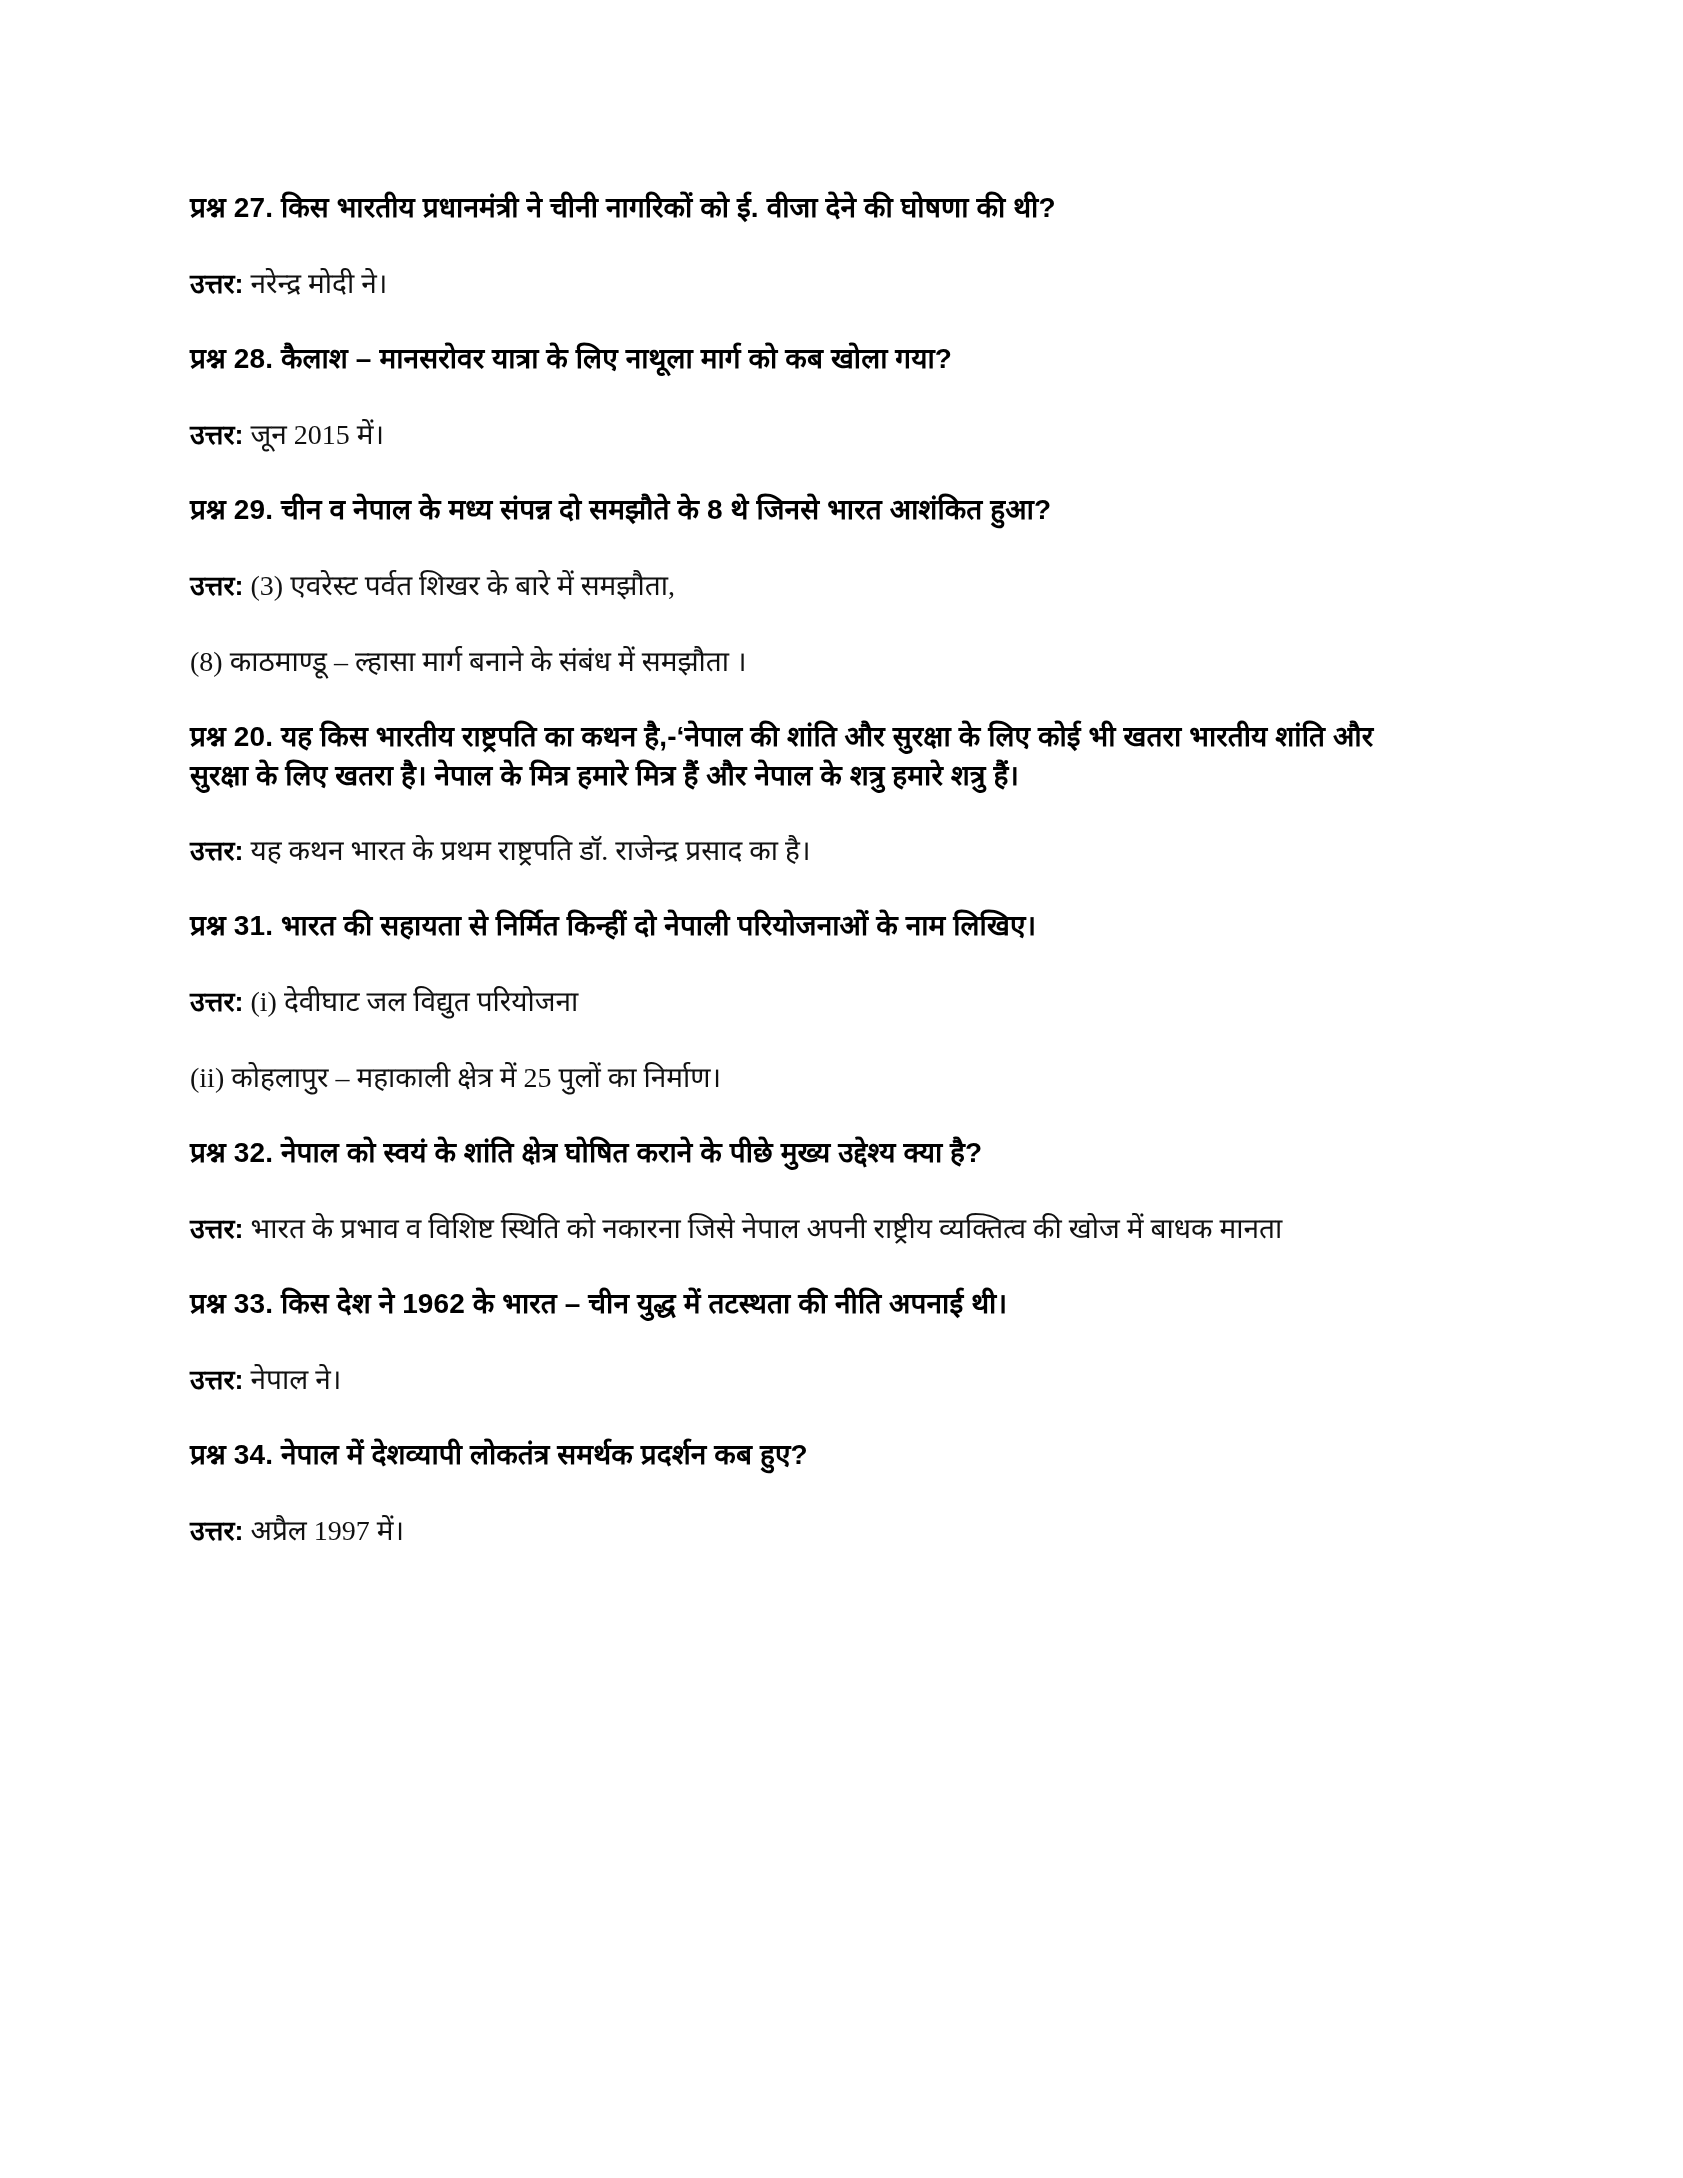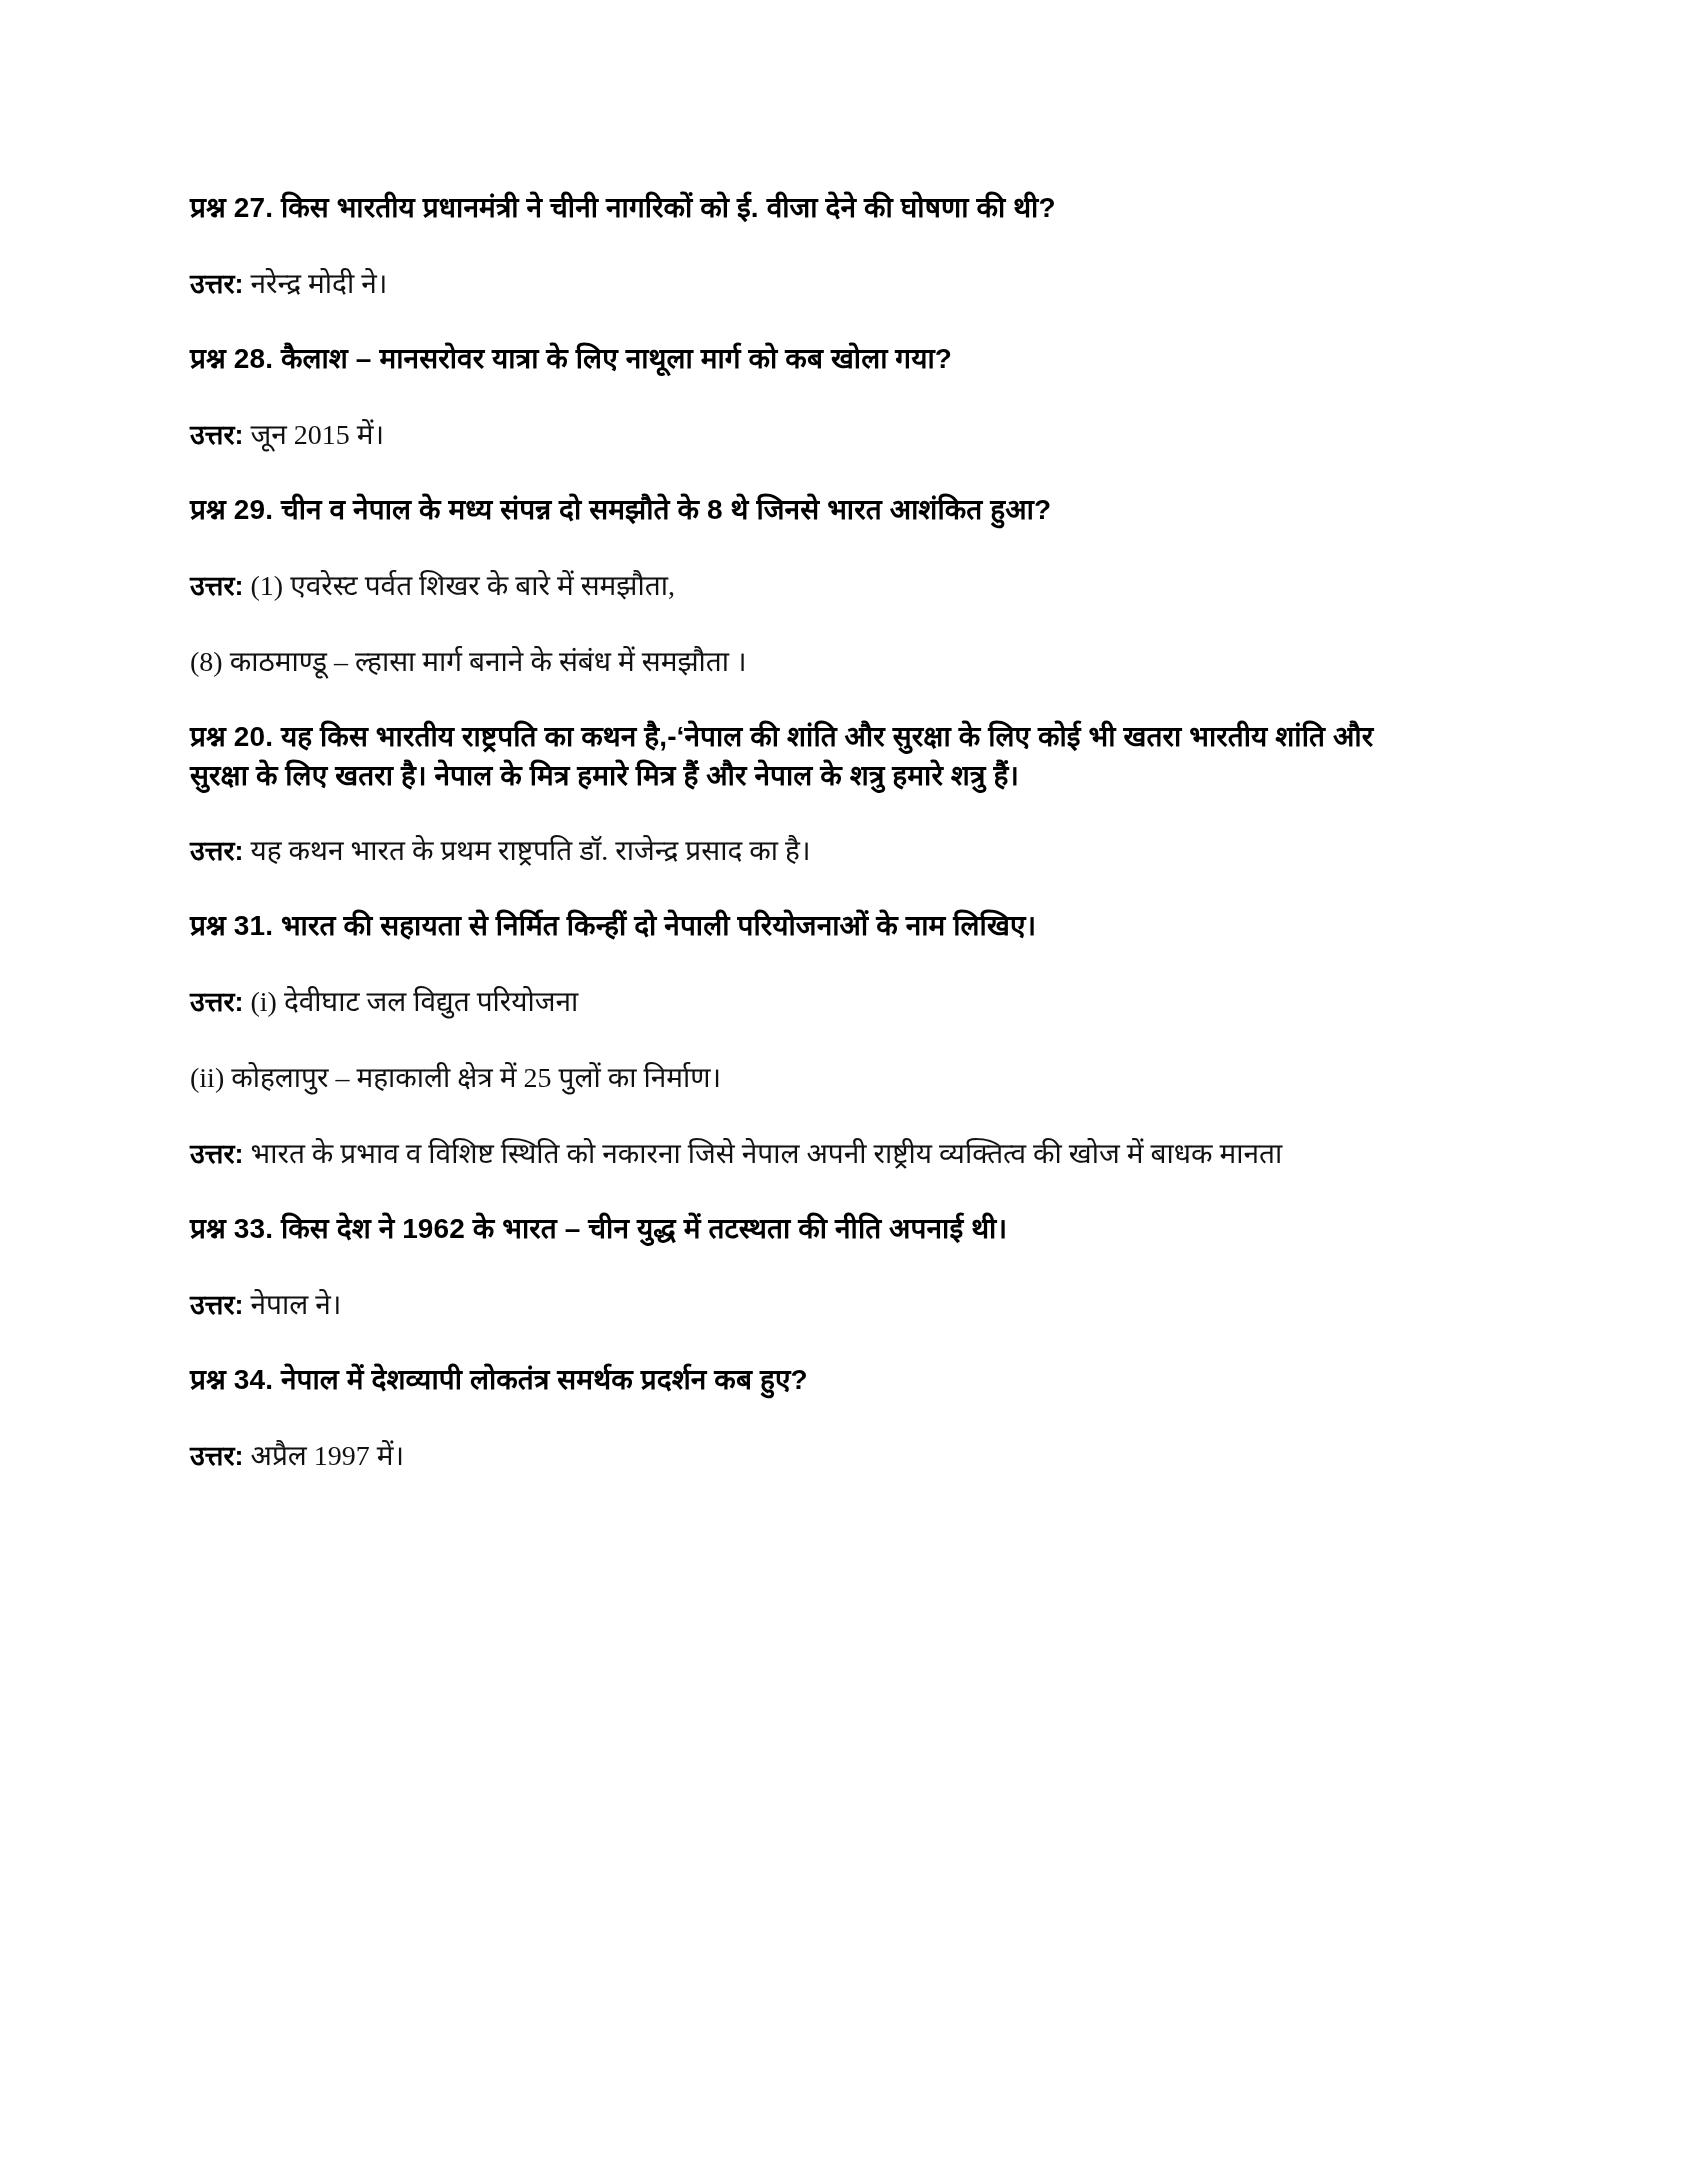--- a/index.html
+++ b/index.html
@@ -71,34 +71,35 @@
     <p class="q">प्रश्न 27. किस भारतीय प्रधानमंत्री ने चीनी नागरिकों को ई. वीजा देने की घोषणा की थी?</p>
 
     <p class="a"><span class="lbl">उत्तर:</span><span> नरेन्द्र मोदी ने।</span></p>
 
     <p class="q">प्रश्न 28. कैलाश – मानसरोवर यात्रा के लिए नाथूला मार्ग को कब खोला गया?</p>
 
     <p class="a"><span class="lbl">उत्तर:</span><span> जून 2015 में।</span></p>
 
     <p class="q">प्रश्न 29. चीन व नेपाल के मध्य संपन्न दो समझौते के 8 थे जिनसे भारत आशंकित हुआ?</p>
 
-    <p class="a"><span class="lbl">उत्तर:</span><span> (1) एवरेस्ट पर्वत शिखर के बारे में समझौता,</span></p>
+    <p class="a"><span class="lbl">उत्तर:</span><span> (3) एवरेस्ट पर्वत शिखर के बारे में समझौता,</span></p>
 
     <p class="a">(8) काठमाण्डू – ल्हासा मार्ग बनाने के संबंध में समझौता ।</p>
 
     <p class="q multiline">प्रश्न 20. यह किस भारतीय राष्ट्रपति का कथन है,-‘नेपाल की शांति और सुरक्षा के लिए कोई भी खतरा भारतीय शांति और सुरक्षा के लिए खतरा है। नेपाल के मित्र हमारे मित्र हैं और नेपाल के शत्रु हमारे शत्रु हैं।</p>
 
     <p class="a"><span class="lbl">उत्तर:</span><span> यह कथन भारत के प्रथम राष्ट्रपति डॉ. राजेन्द्र प्रसाद का है।</span></p>
 
     <p class="q">प्रश्न 31. भारत की सहायता से निर्मित किन्हीं दो नेपाली परियोजनाओं के नाम लिखिए।</p>
 
     <p class="a"><span class="lbl">उत्तर:</span><span> (i) देवीघाट जल विद्युत परियोजना</span></p>
 
     <p class="a">(ii) कोहलापुर – महाकाली क्षेत्र में 25 पुलों का निर्माण।</p>
 
+    <p class="q">प्रश्न 32. नेपाल को स्वयं के शांति क्षेत्र घोषित कराने के पीछे मुख्य उद्देश्य क्या है?</p>
 
     <p class="a"><span class="lbl">उत्तर:</span><span> भारत के प्रभाव व विशिष्ट स्थिति को नकारना जिसे नेपाल अपनी राष्ट्रीय व्यक्तित्व की खोज में बाधक मानता</span></p>
 
     <p class="q">प्रश्न 33. किस देश ने 1962 के भारत – चीन युद्ध में तटस्थता की नीति अपनाई थी।</p>
 
     <p class="a"><span class="lbl">उत्तर:</span><span> नेपाल ने।</span></p>
 
     <p class="q">प्रश्न 34. नेपाल में देशव्यापी लोकतंत्र समर्थक प्रदर्शन कब हुए?</p>
 
     <p class="a"><span class="lbl">उत्तर:</span><span> अप्रैल 1997 में।</span></p>

